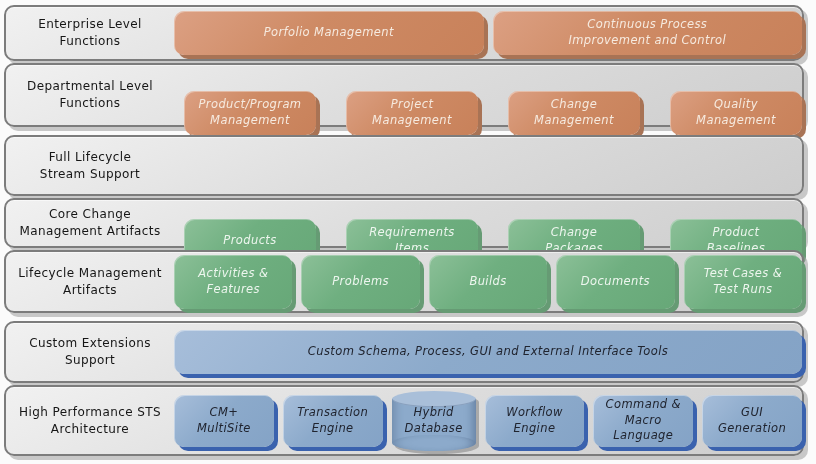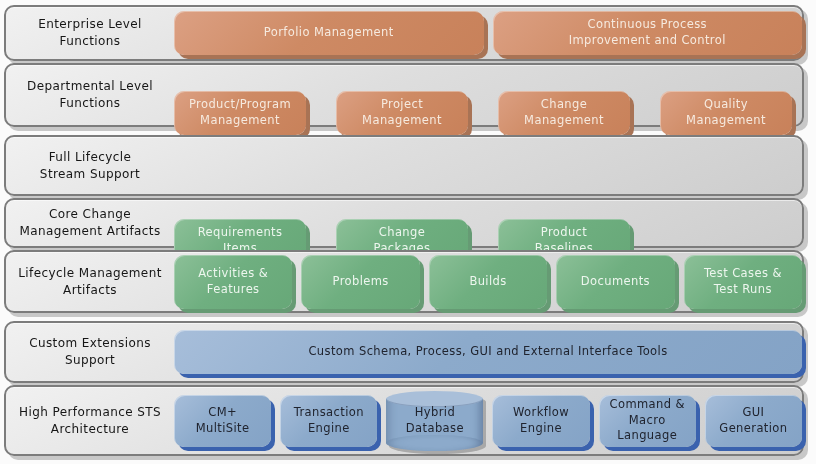--- a/index.html
+++ b/index.html
@@ -17,22 +17,22 @@
     background:linear-gradient(155deg,#F1F1F1 0%,#DEDEDE 45%,#CDCDCD 100%);
     box-shadow:4px 4px 0 rgba(150,150,150,.5), inset 0 1px 0 rgba(255,255,255,.55);
   }
   .r1{height:56px}.r2{height:64px}.r3{height:61px}.r4{height:50px}
   .r5{height:63px}.r6{height:62px}.r7{height:71px}
   .row-label {
     flex:0 0 168px; width:168px; text-align:center; color:#161616;
     font-size:12px; line-height:1.4; letter-spacing:.4px; white-space:pre-line;
   }
   .boxes { flex:1; display:flex; align-items:center; height:100%;
-           gap:9px; box-sizing:border-box; }
-  .boxes.spread { justify-content:flex-start; gap:30px;margin-top:36px; }
+           gap:9px; box-sizing:border-box;font-style:italic; }
+  .boxes.spread { justify-content:flex-end; gap:30px;margin-top:36px; }
   .bx {
     display:flex; align-items:center; justify-content:center; text-align:center;
     box-sizing:border-box; border-radius:10px; padding:3px 6px;
     font-size:11.5px; line-height:1.35; letter-spacing:.4px; white-space:pre-line;
   }
   .bx-orange {
     background:linear-gradient(135deg,#DCA083 0%,#CE8A64 45%,#C8815A 100%);
     color:#F6EADF;
     box-shadow:4px 4px 0 #A87355, inset 1px 1px 0 rgba(255,255,255,.35);
   }
@@ -50,21 +50,21 @@
   .r3 .bx { flex:1; height:46px; }
   .bx.quad { flex:0 0 132px; width:132px; height:44px; }
   .r5 .bx { flex:1; height:54px; padding:3px 2px; }
   .r7 .bx { flex:1; height:52px; padding:3px 4px; }
   
   .cyl-wrap {
     flex:0 0 82px; height:100%; display:flex; align-items:center; justify-content:center;
     filter:drop-shadow(3px 3px 0px rgba(130,130,130,.55));
   }
   .cyl {
-    position:relative; width:97px; height:44px; background:#8CAACB;
+    position:relative; width:84px; height:44px; background:#8CAACB;
     display:flex; align-items:center; justify-content:center;
     box-shadow:inset -9px 0 8px -6px rgba(40,60,95,.40), inset 9px 0 8px -6px rgba(40,60,95,.28);
   }
   .cyl::before {
     content:""; position:absolute; left:0; top:-8px; width:100%; height:16px;
     border-radius:50%; background:#A9BFD9; z-index:1;
     box-shadow:inset 0 -1px 0 rgba(90,115,150,.4);
   }
   .cyl::after {
     content:""; position:absolute; left:0; bottom:-8px; width:100%; height:16px;
@@ -109,20 +109,21 @@
 
   <div class="group">
     <div class="row r3">
       <div class="row-label">Full Lifecycle
 Stream Support</div>
     </div>
     <div class="row r4">
       <div class="row-label">Core Change
 Management Artifacts</div>
       <div class="boxes spread">
+        <div class="bx bx-green quad">Products</div>
         <div class="bx bx-green quad">Requirements
 Items</div>
         <div class="bx bx-green quad">Change
 Packages</div>
         <div class="bx bx-green quad">Product
 Baselines</div>
       </div>
     </div>
     <div class="row r5">
       <div class="row-label">Lifecycle Management

